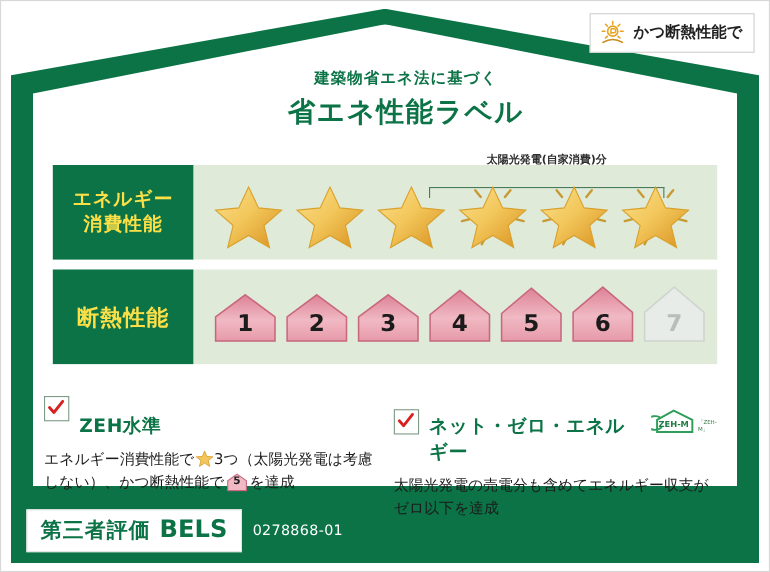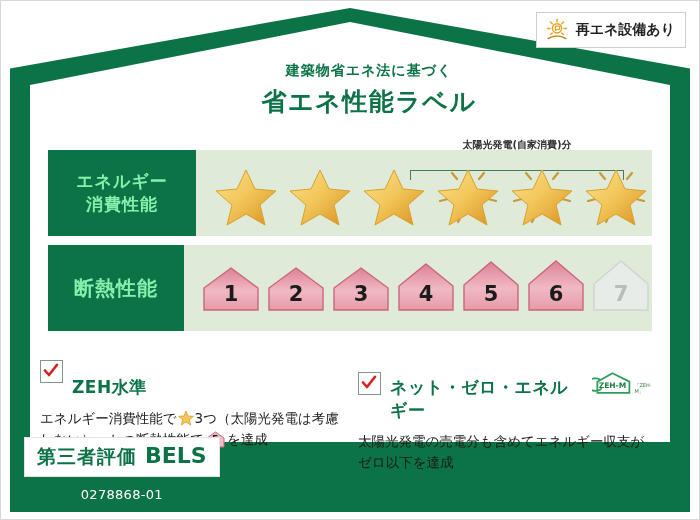--- a/index.html
+++ b/index.html
@@ -62,21 +62,21 @@
   }
   .title-main{
     font-size:25px;font-weight:bold;color:#0b7346;letter-spacing:1.5px;text-align:center;
   }
   
   .rows{
     position:absolute;left:48px;top:150px;width:604px;z-index:5;
   }
   .rating-row{display:flex;align-items:stretch;margin-bottom:9px;height:86px;}
   .row-label{
-    width:148px;background:#0b7346;color:#86efac;
+    width:128px;background:#0b7346;color:#fde047;
     display:flex;flex-direction:column;align-items:center;justify-content:center;
     font-size:17px;font-weight:bold;letter-spacing:1px;line-height:1.35;
   }
   .row-label.small{font-size:20px;}
   .row-body{
     flex:1;background:#dfead9;position:relative;
     display:flex;align-items:center;
   }
   .row-body.insul{background:#dfead9;}
   
@@ -127,21 +127,21 @@
   .inline-house svg{position:absolute;left:0;top:0;width:19px;height:17px;}
   .inline-house span{
     position:absolute;left:0;top:3px;width:19px;text-align:center;
     font-size:9.5px;font-weight:bold;color:#1b1b1b;line-height:1;
   }
   .zehm-logo{display:inline-flex;align-items:flex-end;margin-left:3px;vertical-align:-6px;}
   .zehm-logo svg{width:46px;height:26px;}
   .zehm-cap{font-size:5px;color:#3a7a4a;margin-left:1px;margin-bottom:2px;letter-spacing:0;}
   
   .footer-left{
-    position:absolute;left:24px;bottom:18px;display:flex;align-items:center;gap:10px;z-index:6;flex-direction:column;
+    position:absolute;left:24px;bottom:18px;display:flex;align-items:center;gap:10px;z-index:6;
   }
   .bels-box{
     background:#ffffff;border:1px solid #e3e3e3;
     padding:5px 12px 6px 12px;display:flex;align-items:baseline;gap:8px;
   }
   .bels-jp{font-size:19px;font-weight:bold;color:#0b7346;letter-spacing:1px;}
   .bels-en{font-size:22px;font-weight:bold;color:#0b7346;letter-spacing:0px;}
   .cert-no{font-size:13px;color:#ffffff;letter-spacing:0.3px;}
   .footer-right{
     position:absolute;right:26px;bottom:20px;text-align:right;z-index:6;
@@ -169,21 +169,21 @@
           <line x1="2.5" y1="10.5" x2="5" y2="10.5"></line>
           <line x1="21.5" y1="10.5" x2="19" y2="10.5"></line>
           <line x1="5.5" y1="16.5" x2="7.2" y2="15"></line>
           <line x1="18.5" y1="16.5" x2="16.8" y2="15"></line>
         </g>
         <circle cx="12" cy="10.3" r="4.6" fill="none" stroke="#e8a320" stroke-width="1.5"></circle>
         <path d="M10.4 8.1 h2.6 a1.8 1.8 0 0 1 0 3.6 h-2.6 M10.4 8.1 v4.8" fill="none" stroke="#e8a320" stroke-width="1.3"></path>
         <path d="M3.2 20.5 q8.8 -5.2 17.6 0" fill="none" stroke="#c98a1c" stroke-width="1.5" stroke-linecap="round"></path>
       </svg>
     </span>
-    <span class="txt">再エネ設備あり</span>
+    <span class="txt">かつ断熱性能で</span>
   </div>
 
   <div class="title-wrap">
     <div class="title-sub">建築物省エネ法に基づく</div>
     <div class="title-main">省エネ性能ラベル</div>
   </div>
 
   <div class="rows">
 
     <div class="rating-row">

